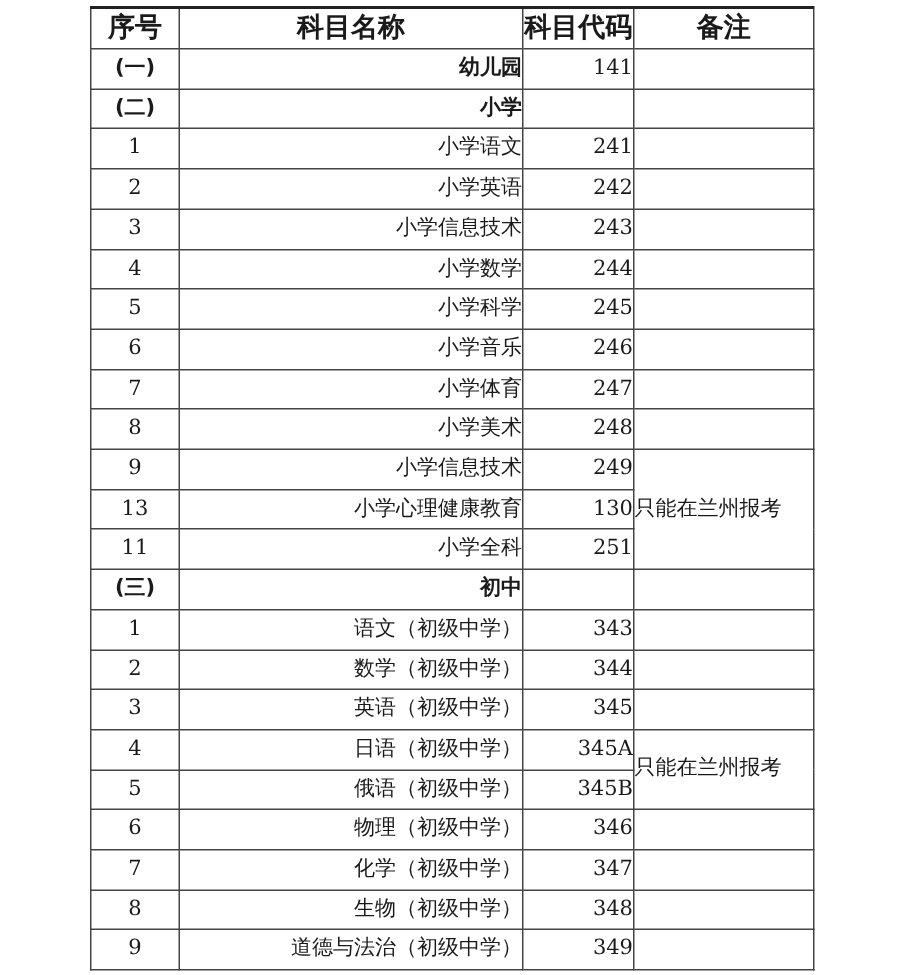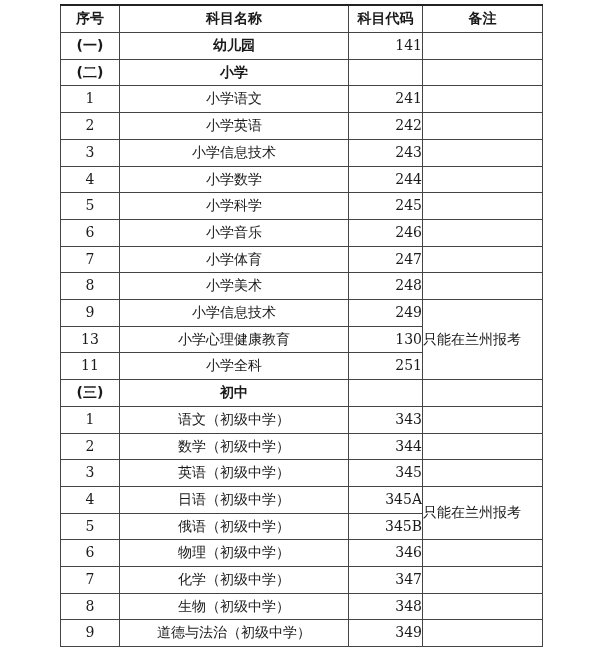--- a/index.html
+++ b/index.html
@@ -49,24 +49,24 @@
     font-size: 14px;
     line-height: 25.7px;
     white-space: nowrap;
     overflow: hidden;
   }
   table.subjects th {
     height: 26px;
     font-weight: bold;
     text-align: center;
     font-family: "DejaVu Sans", "Liberation Sans", sans-serif;
-    font-size: 14px;
+    font-size: 18px;
   }
   td.no { text-align: center; }
-  td.name { text-align: center; padding-left: 8px; }
+  td.name { text-align: right; padding-left: 8px; }
   td.code { text-align: right; }
   td.note { text-align: left; font-size: 14px; }
   tr.section td.no, tr.section td.name {
     font-weight: bold;
     font-family: "DejaVu Sans", "Liberation Sans", sans-serif;
   }
 </style>
 </head>
 <body>
 

